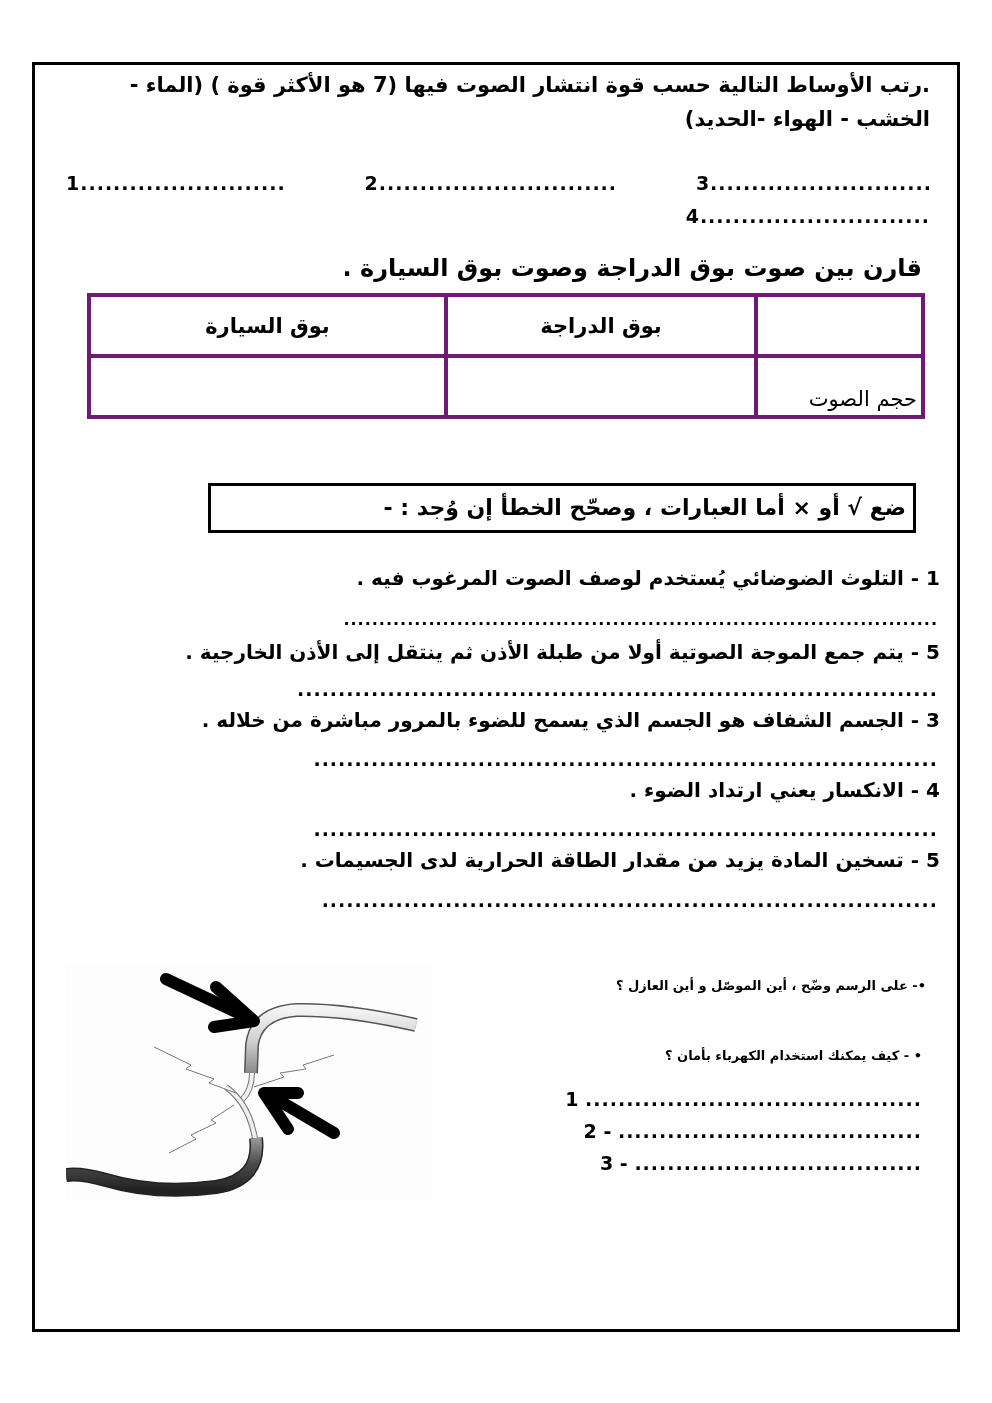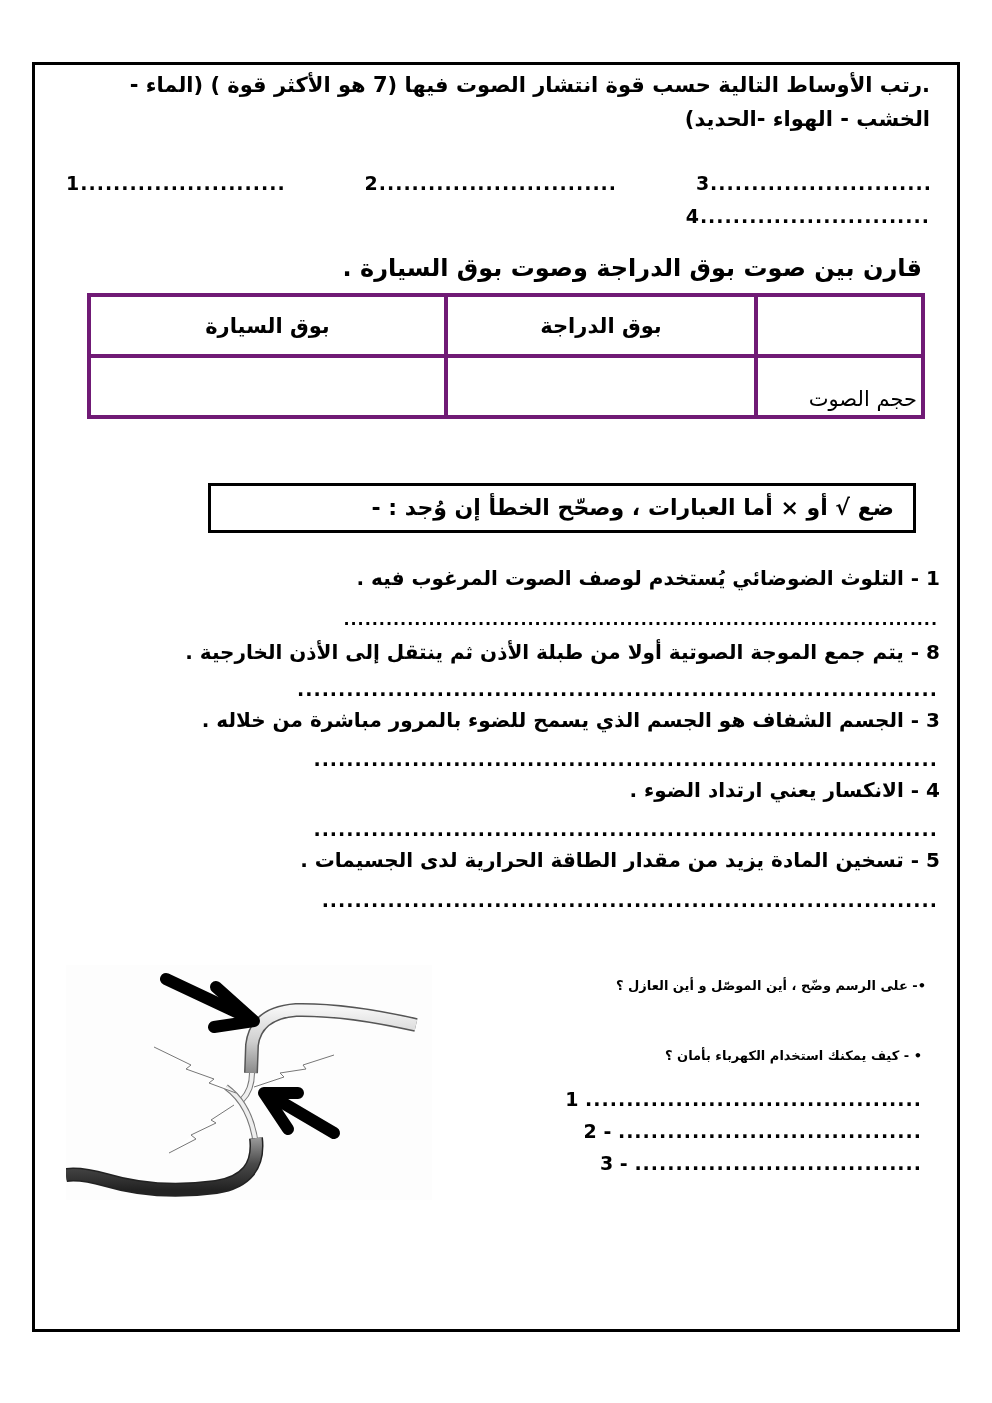--- a/index.html
+++ b/index.html
@@ -15,21 +15,21 @@
   .dots { letter-spacing: 1px; font-weight: bold; white-space: nowrap; font-size: 19px; }
   .order-row1 { left: 66px; top: 172px; width: 866px; }
   .order-row2 { right: 62px; top: 205px; }
   .compare-title { right: 70px; top: 254px; font-size: 24px; }
   table.cmp { position: absolute; left: 87px; top: 293px; width: 838px; border-collapse: collapse; direction: rtl; }
   table.cmp td { border: 4px solid #701a75; height: 53px; font-size: 21px; padding: 0 4px; }
   table.cmp tr.h td { font-weight: bold; text-align: center; }
   table.cmp td.lbl { width: 155px; text-align: right; vertical-align: bottom; padding-bottom: 4px; }
   table.cmp td.c2 { width: 298px; }
   .tf-box { left: 208px; top: 483px; width: 708px; height: 50px; border: 3px solid #000; box-sizing: border-box;
-            font-size: 22px; line-height: 44px; text-align: right; padding-right: 19px; }
+            font-size: 22px; line-height: 44px; text-align: right; padding-right: 7px; }
   .stmt { right: 52px; font-size: 20px; text-align: right; white-space: nowrap; }
   .ans { right: 54px; font-size: 16px; }
   .wire-img { left: 66px; top: 965px; width: 366px; height: 235px; }
   .q3 { right: 66px; font-size: 13px; white-space: nowrap; }
   .blank-line { right: 70px; font-size: 19px; white-space: nowrap; }
 </style>
 </head>
 <body>
 
 <div class="frame"></div>
@@ -60,21 +60,21 @@
     <td></td>
   </tr>
 </tbody>
   </table>
 
 <div class="abs rtl b tf-box">ضع √ أو × أما العبارات ، وصحّح الخطأ إن وُجد : -</div>
 
 <div class="abs rtl b stmt" style="top:566px;">1 -  التلوث الضوضائي يُستخدم لوصف الصوت المرغوب فيه .</div>
 <div class="abs ltr ans dots" style="top:610px; right:54px;">....................................................................................</div>
 
-<div class="abs rtl b stmt" style="top:640px;">8 - يتم جمع الموجة الصوتية أولا من طبلة الأذن ثم ينتقل إلى الأذن الخارجية .</div>
+<div class="abs rtl b stmt" style="top:640px;">5 - يتم جمع الموجة الصوتية أولا من طبلة الأذن ثم ينتقل إلى الأذن الخارجية .</div>
 <div class="abs ltr dots" style="top:678px; right:54px;">..............................................................................</div>
 
 <div class="abs rtl b stmt" style="top:708px;">3 - الجسم الشفاف هو الجسم الذي يسمح للضوء بالمرور مباشرة من خلاله .</div>
 <div class="abs ltr dots" style="top:748px; right:54px;">............................................................................</div>
 
 <div class="abs rtl b stmt" style="top:778px;">4 - الانكسار يعني ارتداد الضوء .</div>
 <div class="abs ltr dots" style="top:818px; right:54px;">............................................................................</div>
 
 <div class="abs rtl b stmt" style="top:848px;">5 - تسخين المادة يزيد من مقدار الطاقة الحرارية لدى الجسيمات .</div>
 <div class="abs ltr dots" style="top:889px; right:54px;">...........................................................................</div>

